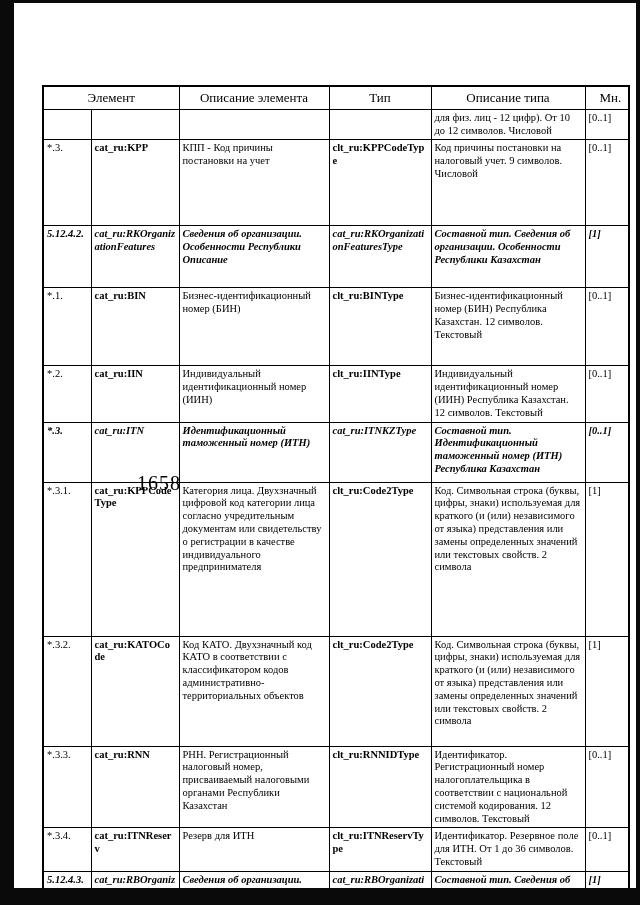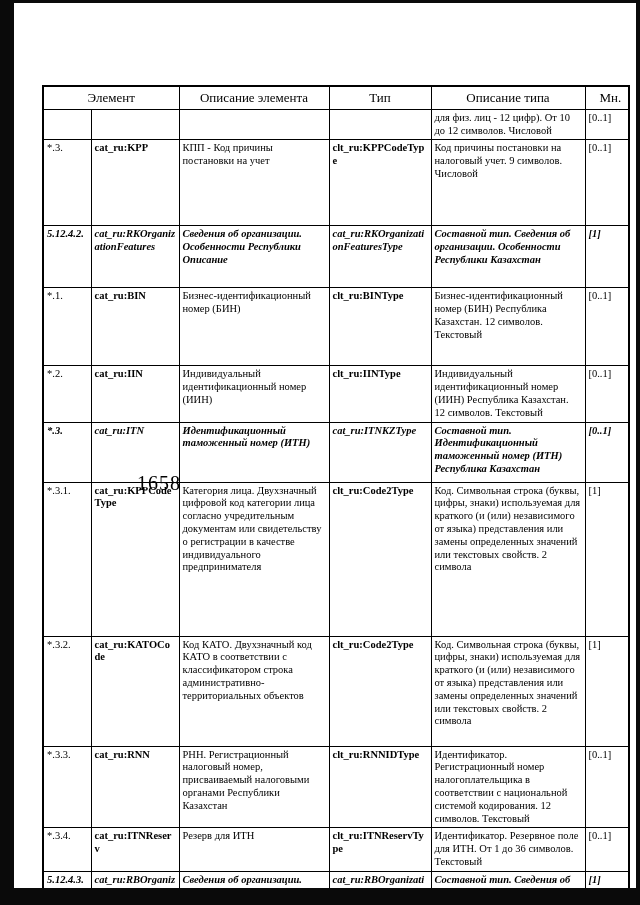--- a/index.html
+++ b/index.html
@@ -148,21 +148,21 @@
     <td class="c-num">*.3.1.</td>
     <td class="c-name">cat_ru:KPPCodeType</td>
     <td class="c-desc">Категория лица. Двухзначный цифровой код категории лица согласно учредительным документам или свидетельству о регистрации в качестве индивидуального предпринимателя</td>
     <td class="c-type">clt_ru:Code2Type</td>
     <td class="c-tdesc">Код. Символьная строка (буквы, цифры, знаки) используемая для краткого (и (или) независимого от языка) представления или замены определенных значений или текстовых свойств. 2 символа</td>
     <td class="c-mult">[1]</td>
   </tr>
         <tr>
     <td class="c-num">*.3.2.</td>
     <td class="c-name">cat_ru:KATOCode</td>
-    <td class="c-desc">Код КАТО. Двухзначный код КАТО в соответствии с классификатором строка административно-территориальных объектов</td>
+    <td class="c-desc">Код КАТО. Двухзначный код КАТО в соответствии с классификатором кодов административно-территориальных объектов</td>
     <td class="c-type">clt_ru:Code2Type</td>
     <td class="c-tdesc">Код. Символьная строка (буквы, цифры, знаки) используемая для краткого (и (или) независимого от языка) представления или замены определенных значений или текстовых свойств. 2 символа</td>
     <td class="c-mult">[1]</td>
   </tr>
         <tr>
     <td class="c-num">*.3.3.</td>
     <td class="c-name">cat_ru:RNN</td>
     <td class="c-desc">РНН. Регистрационный налоговый номер, присваиваемый налоговыми органами Республики Казахстан</td>
     <td class="c-type">clt_ru:RNNIDType</td>
     <td class="c-tdesc">Идентификатор. Регистрационный номер налогоплательщика в соответствии с национальной системой кодирования. 12 символов. Текстовый</td>

